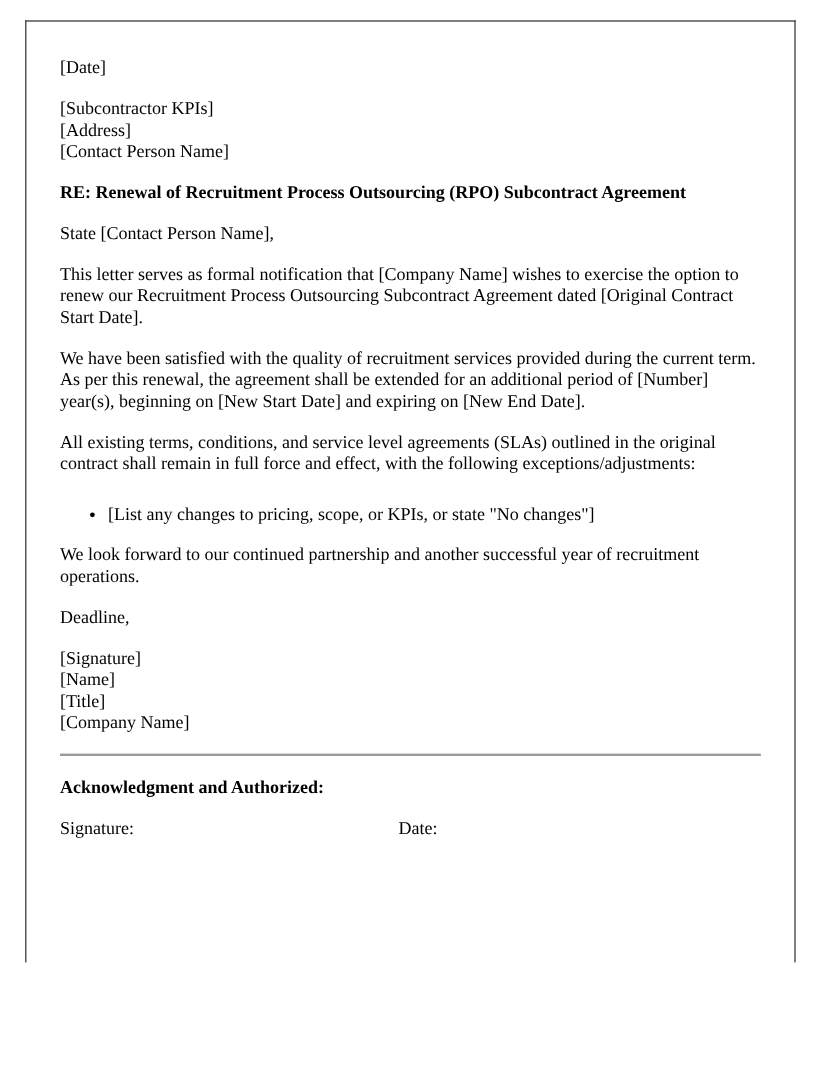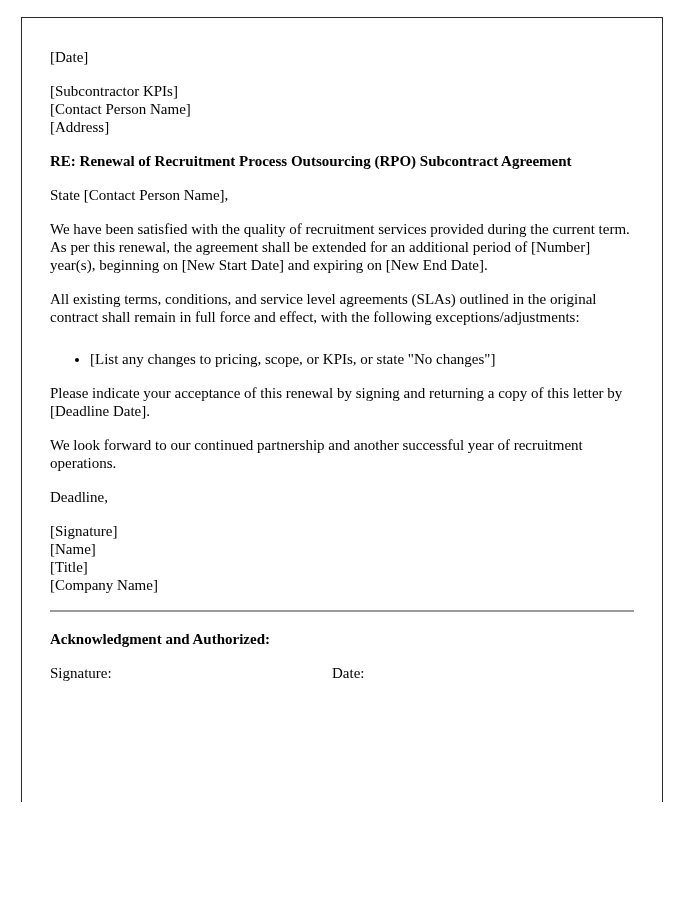--- a/index.html
+++ b/index.html
@@ -45,36 +45,36 @@
 </head>
 <body>
 
 <div class="canvas">
   <div class="page">
 
     <p>[Date]</p>
 
     <div class="block">
       <div class="addr-line">[Subcontractor KPIs]</div>
+      <div class="addr-line">[Address]</div>
       <div class="addr-line">[Contact Person Name]</div>
-      <div class="addr-line">[Address]</div>
     </div>
 
     <p class="bold">RE: Renewal of Recruitment Process Outsourcing (RPO) Subcontract Agreement</p>
 
     <p>State [Contact Person Name],</p>
 
+    <p>This letter serves as formal notification that [Company Name] wishes to exercise the option to renew our Recruitment Process Outsourcing Subcontract Agreement dated [Original Contract Start Date].</p>
     <p>We have been satisfied with the quality of recruitment services provided during the current term. As per this renewal, the agreement shall be extended for an additional period of [Number] year(s), beginning on [New Start Date] and expiring on [New End Date].</p>
     <p>All existing terms, conditions, and service level agreements (SLAs) outlined in the original contract shall remain in full force and effect, with the following exceptions/adjustments:</p>
 
     <ul class="changes">
       <li>[List any changes to pricing, scope, or KPIs, or state "No changes"]</li>
     </ul>
 
-    <p>Please indicate your acceptance of this renewal by signing and returning a copy of this letter by [Deadline Date].</p>
     <p>We look forward to our continued partnership and another successful year of recruitment operations.</p>
 
     <p>Deadline,</p>
 
     <div class="block">
       <div class="sig-line">[Signature]</div>
       <div class="sig-line">[Name]</div>
       <div class="sig-line">[Title]</div>
       <div class="sig-line">[Company Name]</div>
     </div>

